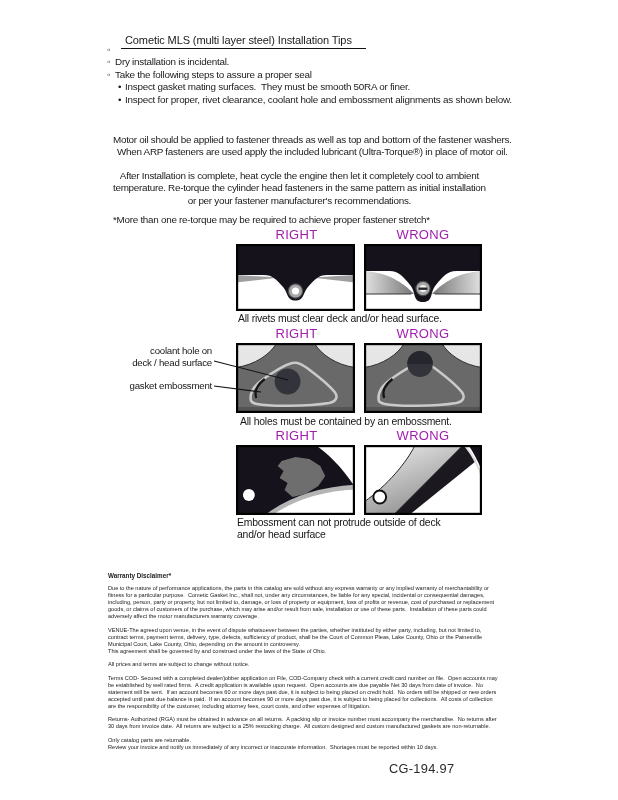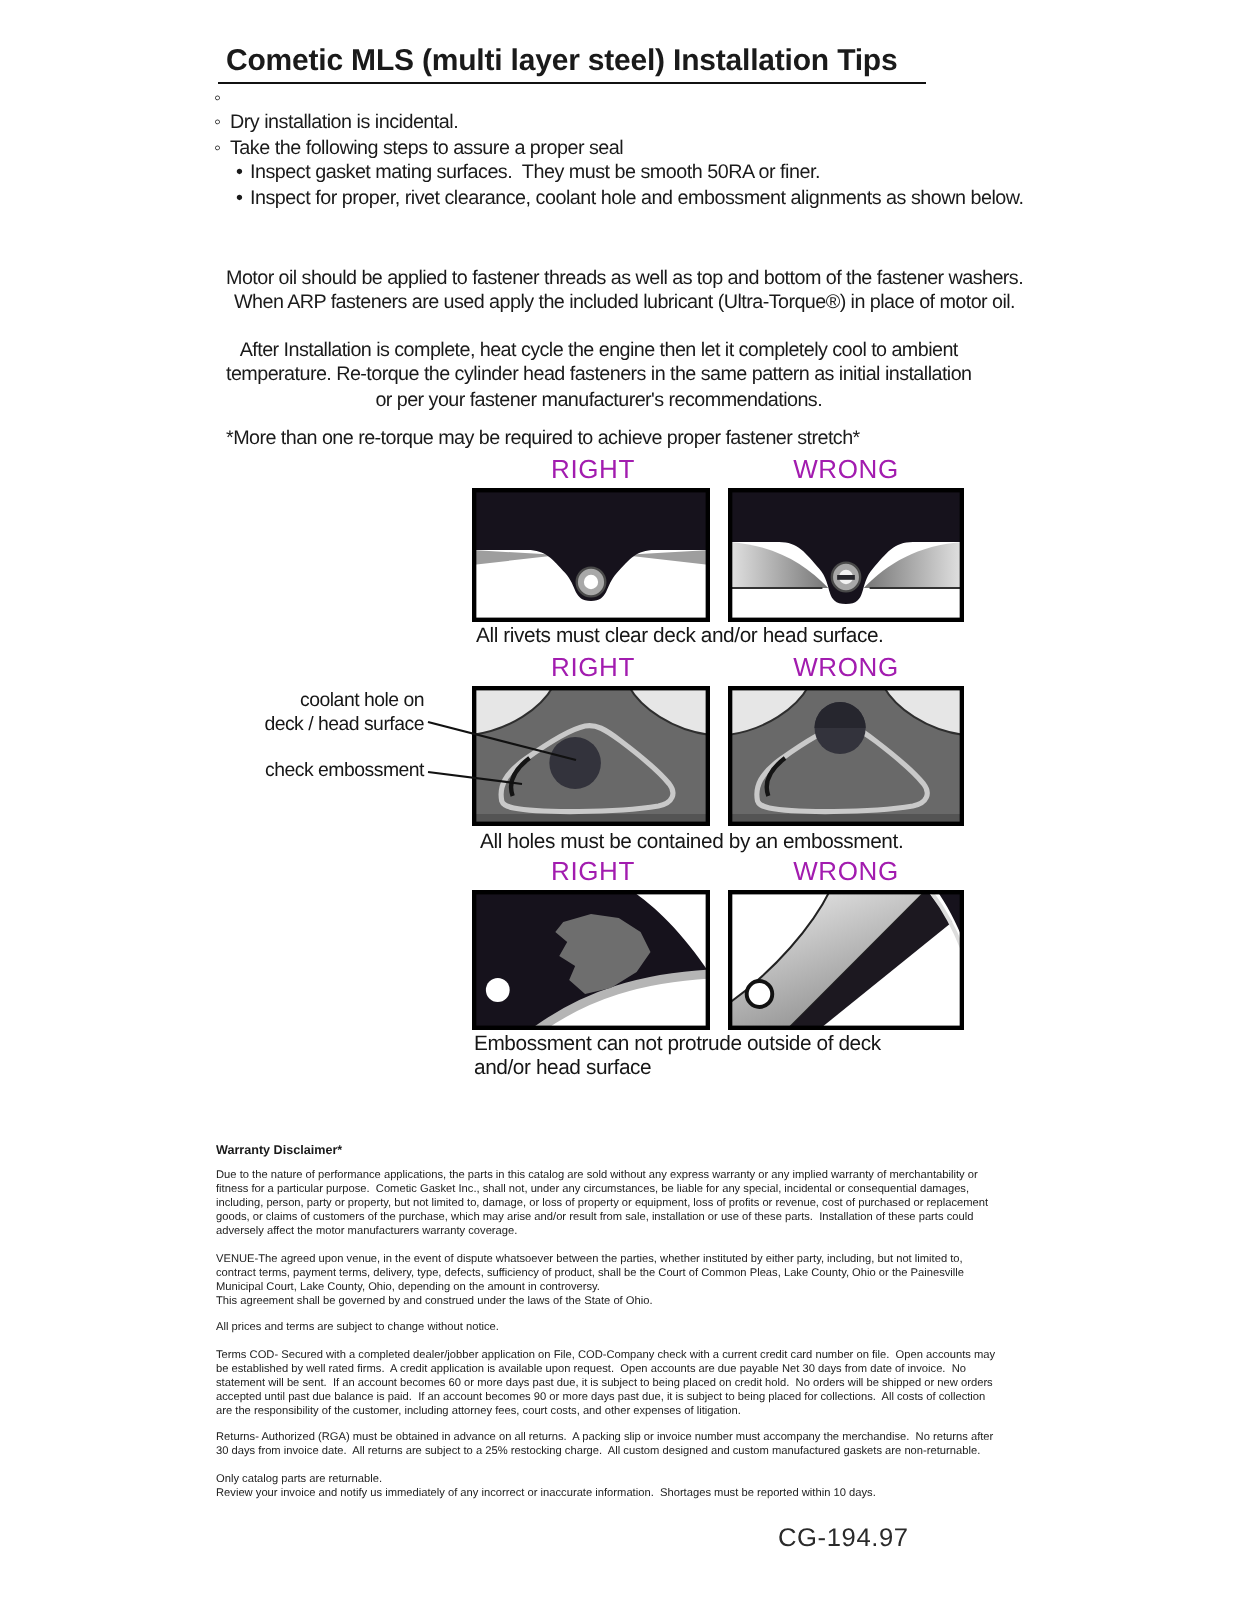--- a/index.html
+++ b/index.html
@@ -4,22 +4,22 @@
 <style>
   html,body { margin:0; padding:0; background:#fff; }
   .page {
     position:relative; width:618px; height:800px; background:#ffffff;
     font-family:"Liberation Sans", sans-serif; color:#1a1a1a; overflow:hidden;
   }
   .abs { position:absolute; }
   .pre { white-space:pre-wrap; }
 
   .doc-title {
-    left:109px; top:22px; font-size:15px; font-weight:bold; letter-spacing:-0.1px;
-    border-bottom:1.6px solid #111; padding:0 14px 2px 4px; margin:0;
+    left:109px; top:22px; font-size:11px; font-weight:normal; letter-spacing:-0.1px;
+    border-bottom:1.6px solid #111; padding:0 14px 2px 4px; margin:12px;
   }
   .bullet-list { left:107px; top:44px; font-size:9.9px; line-height:12.4px; letter-spacing:-0.25px; }
   .bullet-line { display:flex; }
   .bullet-glyph { width:8px; flex:none; text-align:left; }
   .sub { margin-left:11px; }
   .sub .bullet-glyph { width:7px; }
 
   .diesel-heading { left:113px; top:116px; font-size:12.3px; font-weight:bold; margin:0; }
   .body-para { font-size:9.9px; line-height:12.3px; letter-spacing:-0.28px;text-align:center; }
   .para1 { left:113px; top:134px; }
@@ -135,21 +135,21 @@
     <rect x="0" y="64" width="120" height="6" fill="#545454"></rect>
     <path d="M15,57.5 C13.5,50 17,43.5 27,36.5 C39,28 50,21.5 57,20 C62.5,19 67,21.5 75,27.5 C85,35 95,43.5 99.5,49 C103,53.5 101.5,58.5 94,60 C72,63.5 33,63.5 21,61 C16.5,60 15.5,59 15,57.5 Z" fill="none" stroke="#c9c9c9" stroke-width="2.6"></path>
     <path d="M20.5,55 C18,48 21,42 29,36" fill="none" stroke="#141414" stroke-width="2.2"></path>
     <circle cx="57" cy="21" r="13" fill="#33333c"></circle>
     <path d="M44,21 a13,13 0 0 1 26,0 z" fill="#26262e"></path>
     <rect x="1" y="1" width="118" height="68" fill="none" stroke="#000000" stroke-width="2.4"></rect>
   </svg>
 
   <div class="abs callout co-1 pre">coolant hole on
 deck / head surface</div>
-  <div class="abs callout co-2">check embossment</div>
+  <div class="abs callout co-2">gasket embossment</div>
   <svg class="abs" style="left:120px; top:340px; z-index:5" width="185" height="62" viewBox="0 0 185 62">
     <line x1="94" y1="21" x2="168" y2="40" stroke="#111" stroke-width="1.1"></line>
     <line x1="94" y1="46" x2="141" y2="52" stroke="#111" stroke-width="1.1"></line>
   </svg>
   <div class="abs caption" style="left:240px; top:416px">All holes must be contained by an embossment.</div>
 
   <div class="abs rw-label rw-right" style="top:428px">RIGHT</div>
   <div class="abs rw-label rw-wrong" style="top:428px; left:364px; width:118px">WRONG</div>
 
   <svg class="abs diag-box" style="left:236px; top:445px" width="119" height="70" viewBox="0 0 120 70" preserveAspectRatio="none">

